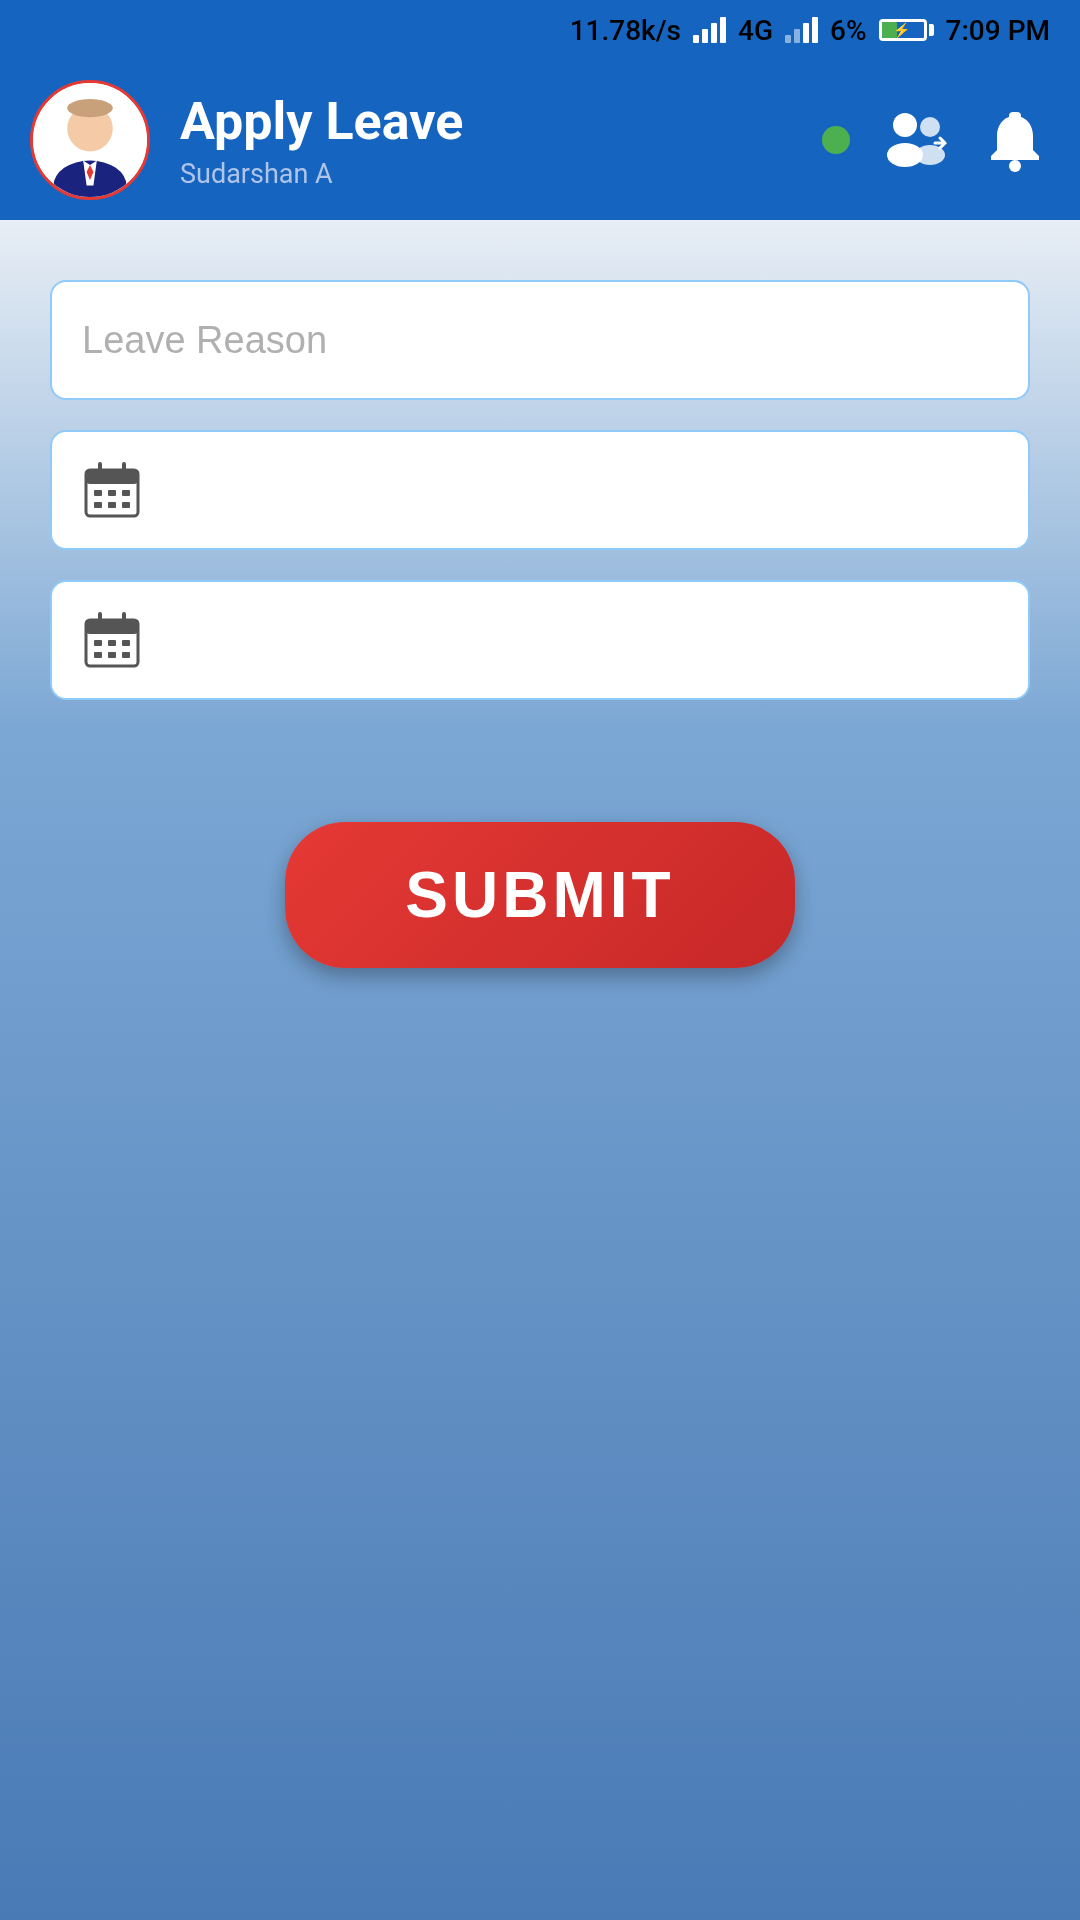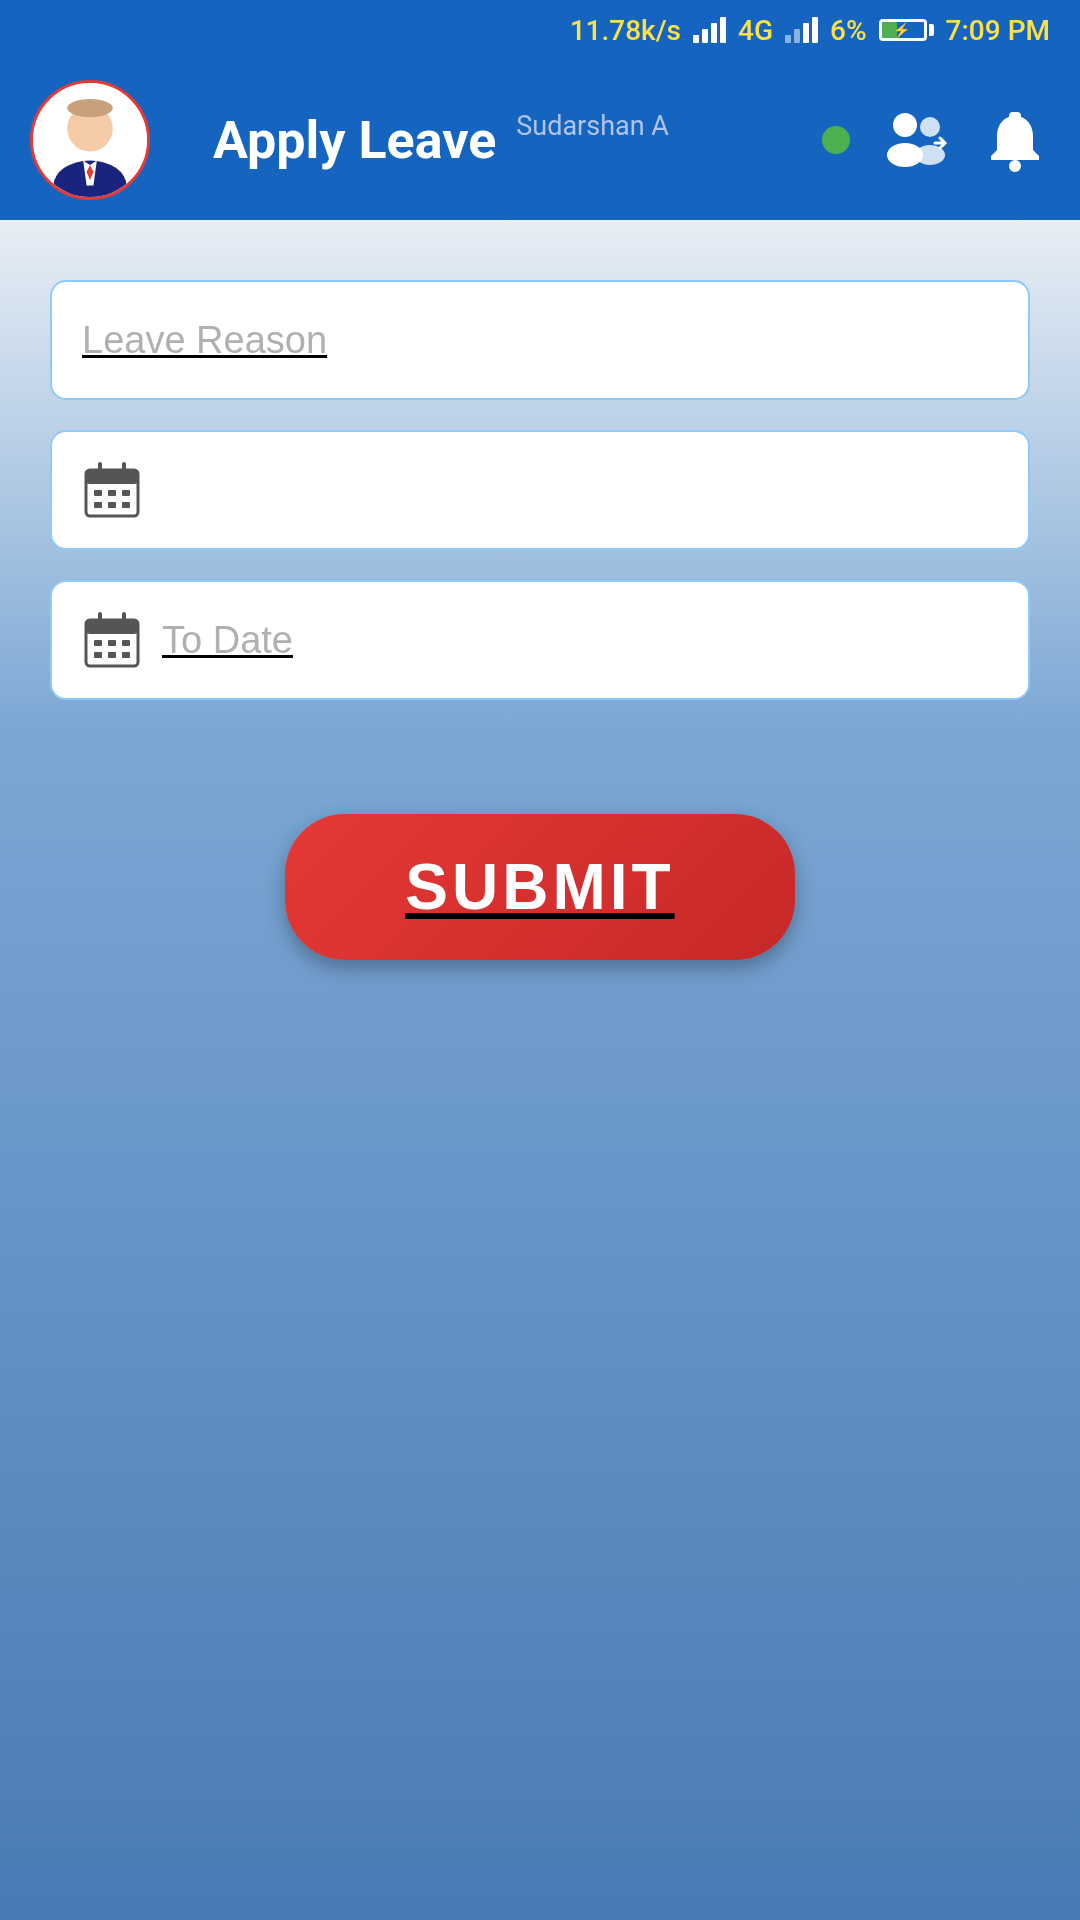--- a/index.html
+++ b/index.html
@@ -23,21 +23,21 @@
       height: 60px;
       background: #1565c0;
       display: flex;
       align-items: center;
       justify-content: flex-end;
       padding: 0 30px;
       gap: 12px;
     }
 
     .status-bar-text {
-      color: #fde047;
+      color: #000000;
       font-size: 28px;
       font-weight: 500;
     }
 
     .battery-icon {
       display: inline-flex;
       align-items: center;
       gap: 2px;
     }
 
@@ -98,23 +98,22 @@
     }
 
     .avatar-svg {
       width: 100%;
       height: 100%;
     }
 
     .header-text {
       flex: 1;
       display: flex;
-      flex-direction: row;
-      gap: 20px;
-      margin-left: 33px;
+      flex-direction: column;
+      gap: 6px;
     }
 
     .header-title {
       color: white;
       font-size: 52px;
       font-weight: bold;
     }
 
     .header-subtitle {
       color: #b0c4e8;
@@ -144,22 +143,21 @@
     }
 
     
     .main-content {
       width: 100%;
       height: calc(1920px - 220px);
       background: linear-gradient(180deg, #e8eef5 0%, #7ba7d4 30%, #4a7ab5 100%);
       padding: 60px 50px;
       display: flex;
       flex-direction: column;
-      gap: 4px;
-      text-decoration: underline;
+      gap: 12px;
     }
 
     .form-container {
       display: flex;
       flex-direction: column;
       gap: 30px;
       margin-bottom: 60px;
     }
 
     .input-field {
@@ -325,20 +323,19 @@
         <rect x="4" y="10" width="52" height="14" rx="4" fill="#555"></rect>
         <line x1="18" y1="4" x2="18" y2="18" stroke="#555" stroke-width="4" stroke-linecap="round"></line>
         <line x1="42" y1="4" x2="42" y2="18" stroke="#555" stroke-width="4" stroke-linecap="round"></line>
         <rect x="12" y="30" width="8" height="6" rx="1" fill="#555"></rect>
         <rect x="26" y="30" width="8" height="6" rx="1" fill="#555"></rect>
         <rect x="40" y="30" width="8" height="6" rx="1" fill="#555"></rect>
         <rect x="12" y="42" width="8" height="6" rx="1" fill="#555"></rect>
         <rect x="26" y="42" width="8" height="6" rx="1" fill="#555"></rect>
         <rect x="40" y="42" width="8" height="6" rx="1" fill="#555"></rect>
       </svg>
-      <input type="text" placeholder="To Date" style="">
     </div>
   </div>
 
   <div class="submit-btn-container">
     <button class="submit-btn">SUBMIT</button>
   </div>
 </div>
 
 </body></html>

